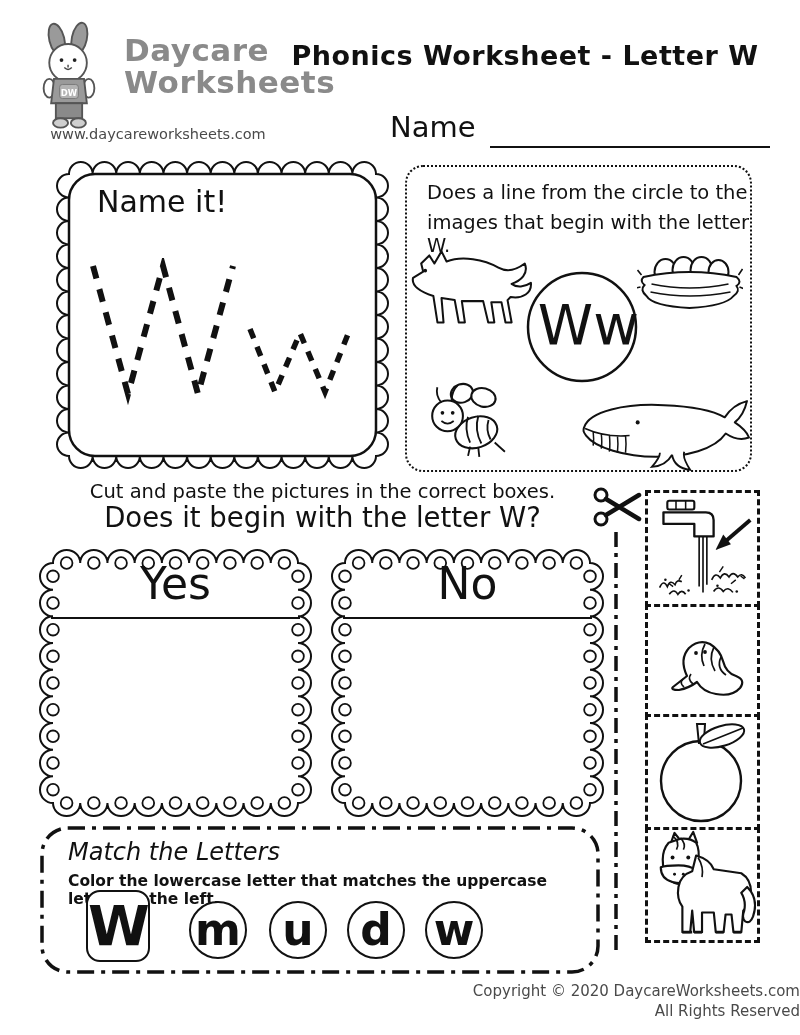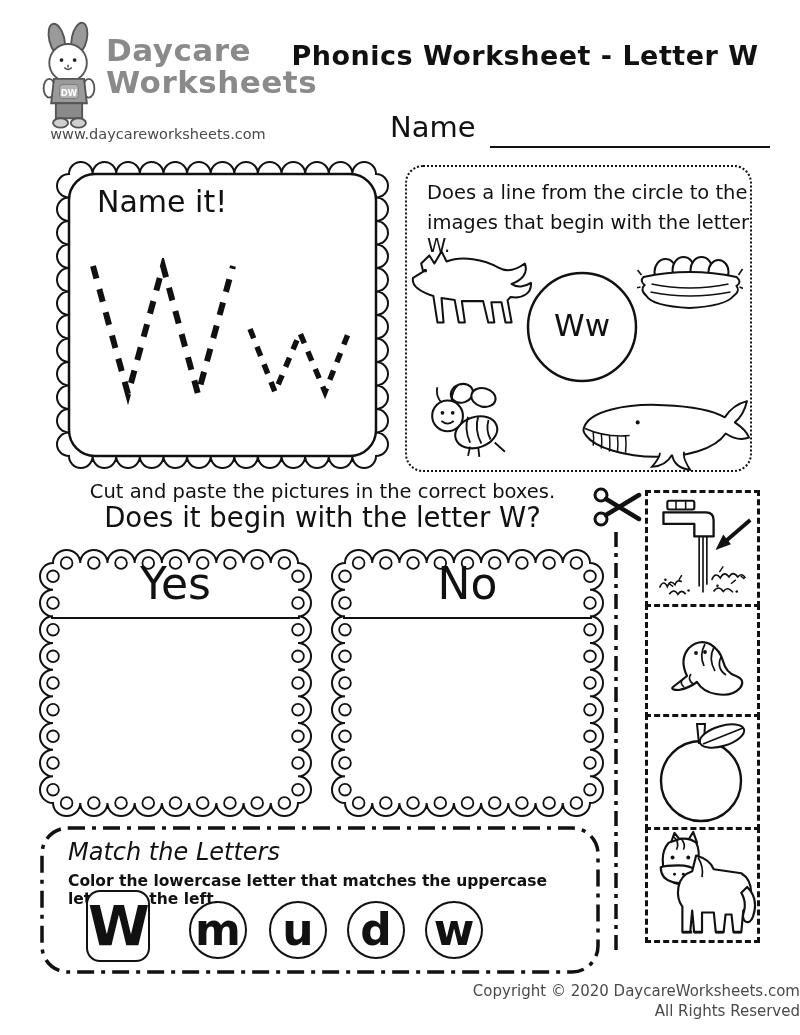--- a/index.html
+++ b/index.html
@@ -3,34 +3,34 @@
 <meta charset="utf-8">
 <style>
   * { margin:0; padding:0; box-sizing:border-box; }
   body { background:#e8e8e8; font-family:"DejaVu Sans", sans-serif; }
   #sheet { position:relative; width:800px; height:1035px; background:#fff; margin:0 auto; overflow:hidden; color:#111; }
   .abs { position:absolute; }
   svg { display:block; }
 
   
   #logo { left:38px; top:20px; display:flex; align-items:flex-start; }
-  #brand { margin-left:6px; margin-top:14px; color:#8a8a8a; font-weight:bold; font-size:31px; line-height:32px; letter-spacing:.5px; }
+  #brand { margin-left:24px; margin-top:14px; color:#8a8a8a; font-weight:bold; font-size:31px; line-height:32px; letter-spacing:.5px; }
   #logo-url { left:48px; top:126px; width:220px; text-align:center; font-size:14.5px; color:#4a4a4a; }
   #page-title { left:275px; top:40px; width:500px; text-align:center; font-size:27px; font-weight:bold; letter-spacing:.5px; }
   #name-label { left:390px; top:110px; font-size:29px; }
   #name-line { left:490px; top:146px; width:280px; border-top:2.5px solid #111; }
 
   
   #trace-box { left:55px; top:160px; width:335px; height:310px; }
   #trace-label { left:42px; top:24px; font-size:30px; }
 
   
   #draw-box { left:405px; top:165px; width:347px; height:307px; border:2.5px dotted #111; border-radius:18px; }
   .instr { left:20px; font-size:19.5px; }
-  #draw-circle-letters { left:118px; top:103px; width:114px; height:114px; line-height:110px; text-align:center; font-size:31px; }
+  #draw-circle-letters { left:118px; top:103px; width:114px; height:114px; line-height:110px; text-align:right; font-size:56px; }
 
   
   #cut-instruction { left:35px; top:480px; width:575px; text-align:center; font-size:19.5px; }
   #cut-question { left:35px; top:501px; width:575px; text-align:center; font-size:27.5px; }
   .sort-box { width:275px; height:270px; top:548px; }
   #yes-box { left:38px; } #no-box { left:330px; }
   .sort-label { position:absolute; left:0; top:10px; width:100%; text-align:center; font-size:44px; }
   .sort-line { position:absolute; left:13px; right:13px; top:69px; border-top:2px solid #111; }
   #scissors { left:592px; top:482px; }
   #cut-line { left:612px; top:532px; }

